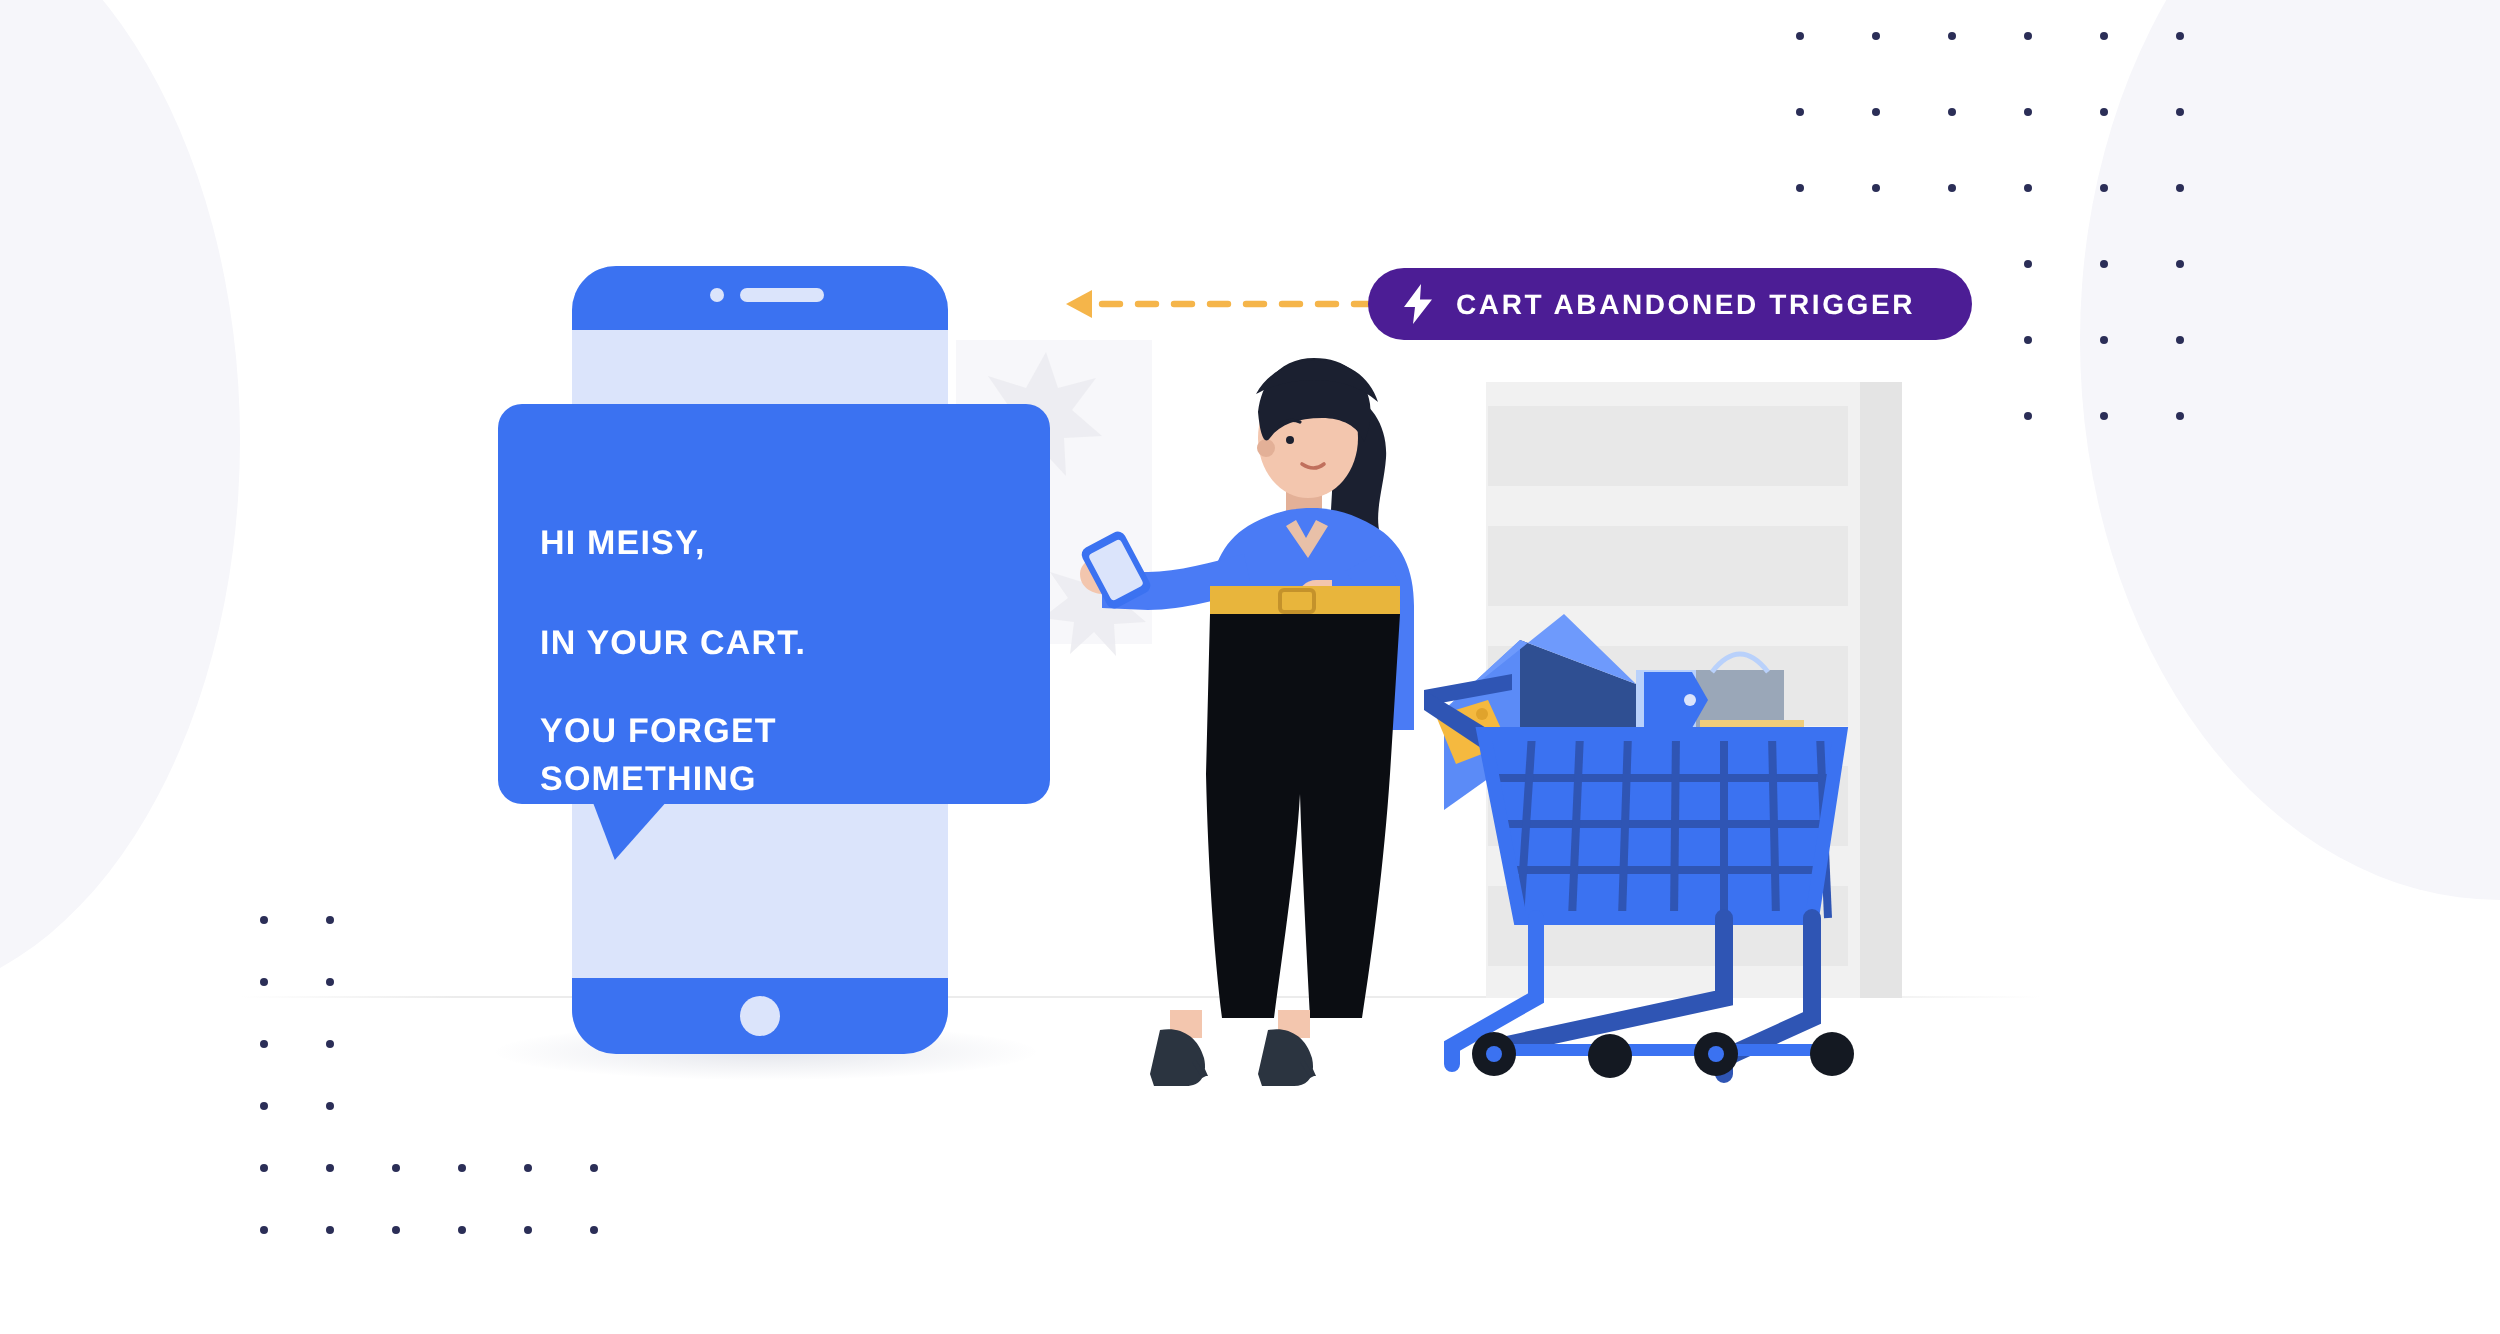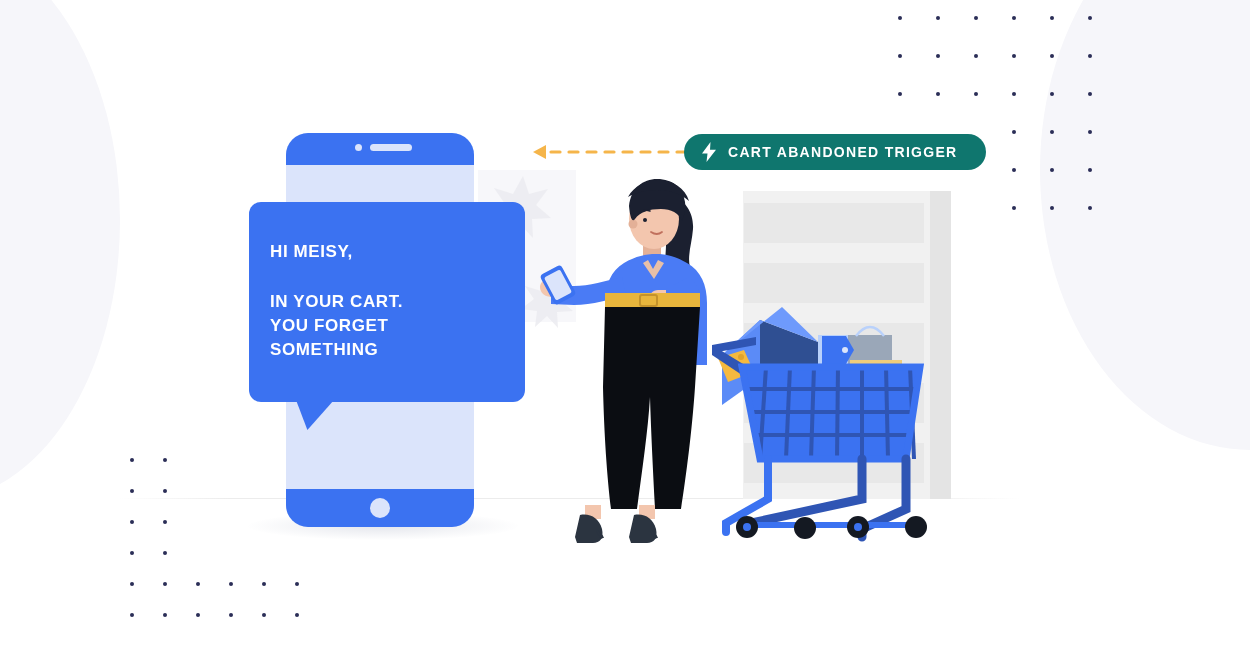--- a/index.html
+++ b/index.html
@@ -144,32 +144,33 @@
     background: #3b72f1;
     clip-path: polygon(0 0, 100% 0, 30% 100%);
   }
   .bubble-line {
     color: #ffffff;
     font-size: 17px;
     font-weight: 700;
     letter-spacing: .6px;
     line-height: 24px;
     text-transform: uppercase;
+    margin-top: 20px;
   }
   .bubble-greeting { margin-bottom: 26px; }
 
   
   .trigger-badge {
     position: absolute;
     left: 684px; top: 134px;
     height: 36px;
     display: flex;
     align-items: center;
     padding: 0 28px 0 18px;
-    background: #0f766e;
+    background: #4c1d95;
     border-radius: 18px;
     cursor: pointer;
   }
   .bolt-icon { margin-right: 12px; display: flex; }
   .trigger-label {
     color: #ffffff;
     font-size: 14px;
     font-weight: 700;
     letter-spacing: 1.3px;
     white-space: nowrap;

